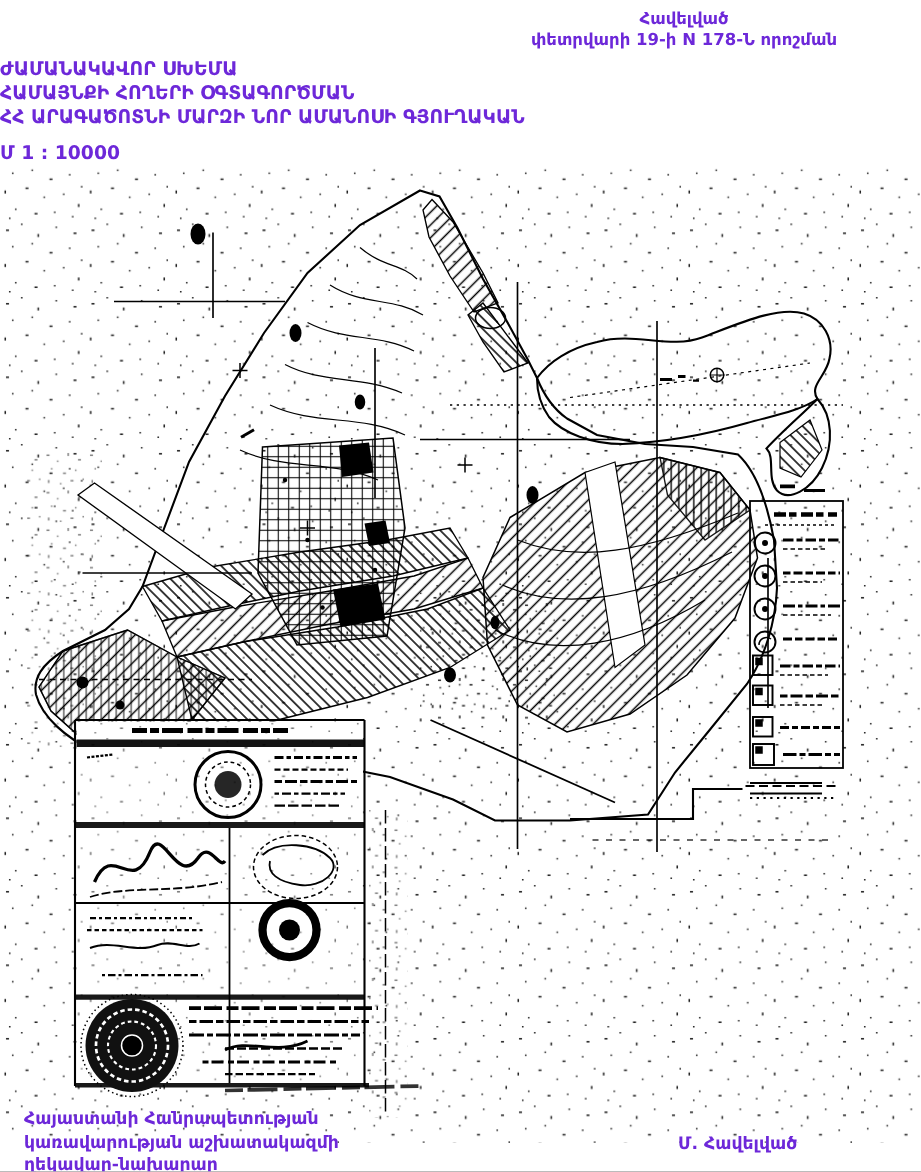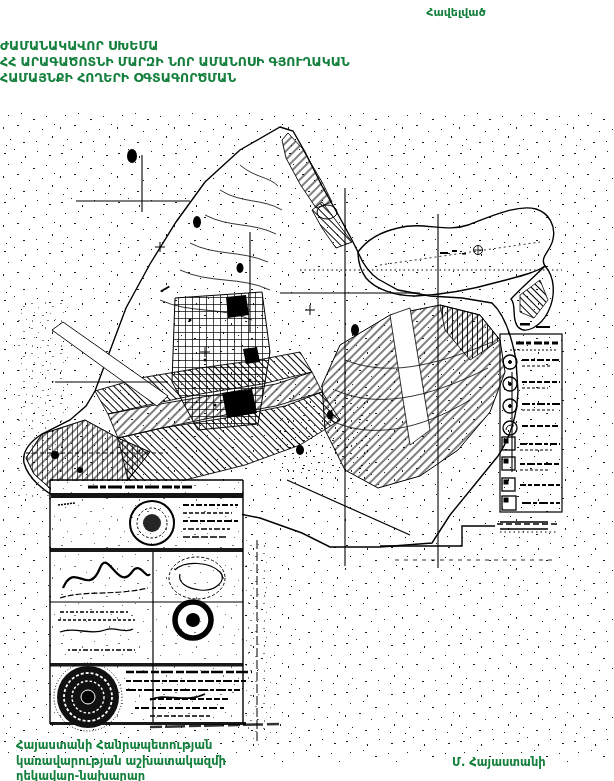--- a/index.html
+++ b/index.html
@@ -1,17 +1,17 @@
 <!DOCTYPE html>
 <html><head>
 <meta charset="utf-8">
 <style>
   html,body{margin:0;padding:0;background:#888;}
   .page{position:relative;width:614px;height:781px;background:#fff;
-        font-family:"DejaVu Sans",sans-serif;color:#15803d;overflow:hidden;margin:0 auto;}
+        font-family:"DejaVu Sans",sans-serif;color:#6d28d9;overflow:hidden;margin:0 auto;}
   svg.map{position:absolute;left:0;top:0;}
   .annex{position:absolute;top:6px;right:8px;width:300px;text-align:center;
          font-size:11px;font-weight:bold;line-height:14px;}
   .titleblock{position:absolute;top:38px;left:0;width:412px;
          font-size:12.5px;font-weight:bold;line-height:16px;}
   .titleblock .scale{margin-top:8px;}
   .footerblock{position:absolute;left:16px;top:738px;font-size:11.5px;
          font-weight:bold;line-height:15.5px;}
   .signatory{position:absolute;left:452px;top:755px;font-size:11.5px;font-weight:bold;}
 </style>
@@ -279,29 +279,31 @@
       <line x1="135" y1="708" x2="225" y2="708" stroke-width="2" stroke-dasharray="4,2,8,3"></line>
       <line x1="150" y1="716" x2="210" y2="716" stroke-width="1.5" stroke-dasharray="5,2"></line>
       <path d="M150,700 C165,692 185,704 205,694" stroke-width="1.8"></path>
     </g>
     <line x1="150" y1="727" x2="280" y2="724" stroke="#000" stroke-width="2.5" stroke-dasharray="12,3,20,4" opacity="0.8"></line>
   </g>
 </svg>
 
 <div class="annex">
   <div>Հավելված</div>
+  <div>փետրվարի 19-ի N 178-Ն որոշման</div>
 </div>
 
 <div class="titleblock">
   <div>ԺԱՄԱՆԱԿԱՎՈՐ ՍԽԵՄԱ</div>
+  <div>ՀԱՄԱՅՆՔԻ ՀՈՂԵՐԻ ՕԳՏԱԳՈՐԾՄԱՆ</div>
   <div>ՀՀ ԱՐԱԳԱԾՈՏՆԻ ՄԱՐԶԻ ՆՈՐ ԱՄԱՆՈՍԻ ԳՅՈՒՂԱԿԱՆ</div>
-  <div>ՀԱՄԱՅՆՔԻ ՀՈՂԵՐԻ ՕԳՏԱԳՈՐԾՄԱՆ</div>
+  <div class="scale">Մ 1 : 10000</div>
 </div>
 
 <div class="footerblock">
   <div>Հայաստանի Հանրապետության</div>
   <div>կառավարության աշխատակազմի</div>
   <div>ղեկավար-նախարար</div>
 </div>
 
-<div class="signatory">Մ. Հայաստանի</div>
+<div class="signatory">Մ. Հավելված</div>
 
 </div>
 
 </body></html>

